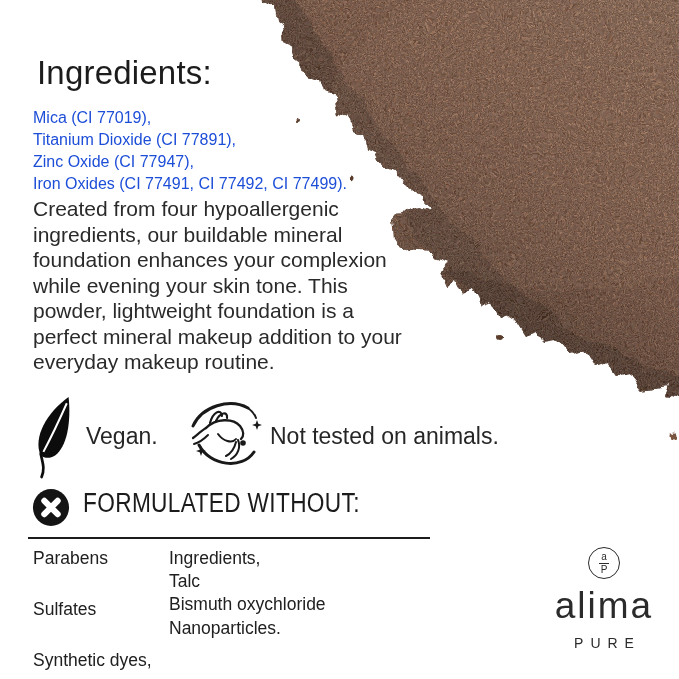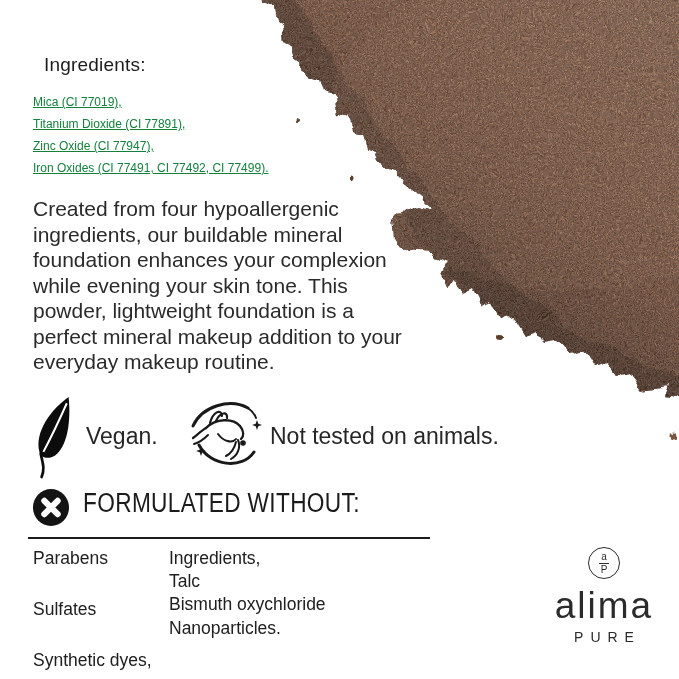--- a/index.html
+++ b/index.html
@@ -5,22 +5,22 @@
   html,body { margin:0; padding:0; background:#ffffff; }
   .canvas {
     position:relative; width:679px; height:679px; background:#ffffff;
     overflow:hidden; font-family:"Liberation Sans", sans-serif; color:#242424;
   }
   
   .powder-svg { position:absolute; left:0; top:0; width:679px; height:460px; }
 
   
   .ingredients { position:absolute; left:33px; top:54px; }
-  .ing-heading { margin:0 0 15px 11px; font-size:19px; font-weight:400; color:#1c1c1c; letter-spacing:0.2px; }
-  .ing-line { font-size:12px; line-height:22px; color:#15803d;text-decoration:underline; }
+  .ing-heading { margin:0 0 15px 4px; font-size:33px; font-weight:400; color:#1c1c1c; letter-spacing:0.2px; }
+  .ing-line { font-size:16px; line-height:22px; color:#1d4ed8; }
 
   
   .desc {
     position:absolute; left:33px; top:196px; width:430px;
     font-size:21px; line-height:25.5px; color:#2a2a2a; white-space:pre-line;
     margin:0;
   }
 
   
   .leaf-wrap  { position:absolute; left:29px;  top:393px; width:54px;  height:88px; }
@@ -47,21 +47,21 @@
   
   .logo { position:absolute; left:544px; top:547px; width:120px; text-align:center; color:#2b2b2b; }
   .monogram {
     width:30px; height:30px; border:1.5px solid #2b2b2b; border-radius:50%;
     margin:0 auto 8px auto; display:flex; flex-direction:column;
     align-items:center; justify-content:center; font-size:10px; line-height:1;
   }
   .monogram-top { border-bottom:1px solid #2b2b2b; padding:0 2px 1px 2px; }
   .monogram-bottom { padding-top:1px; }
   .brand-name { font-size:37px; letter-spacing:2px; line-height:1; }
-  .brand-sub { font-size:14px; letter-spacing:7px; margin-top:5px; padding-left:7px; }
+  .brand-sub { font-size:14px; letter-spacing:7px; margin-top:11px; padding-left:7px; }
 </style>
 </head>
 <body>
 
 <div class="canvas">
 
   <svg class="powder-svg" viewBox="0 0 679 460" aria-hidden="true">
     <defs>
       <path id="powPath" d="M 262 -20 L 720 -20 L 720 410 L 690 402
         L 664 394 L 668 384 L 646 388 L 634 374 L 618 378 L 606 364 L 592 368

